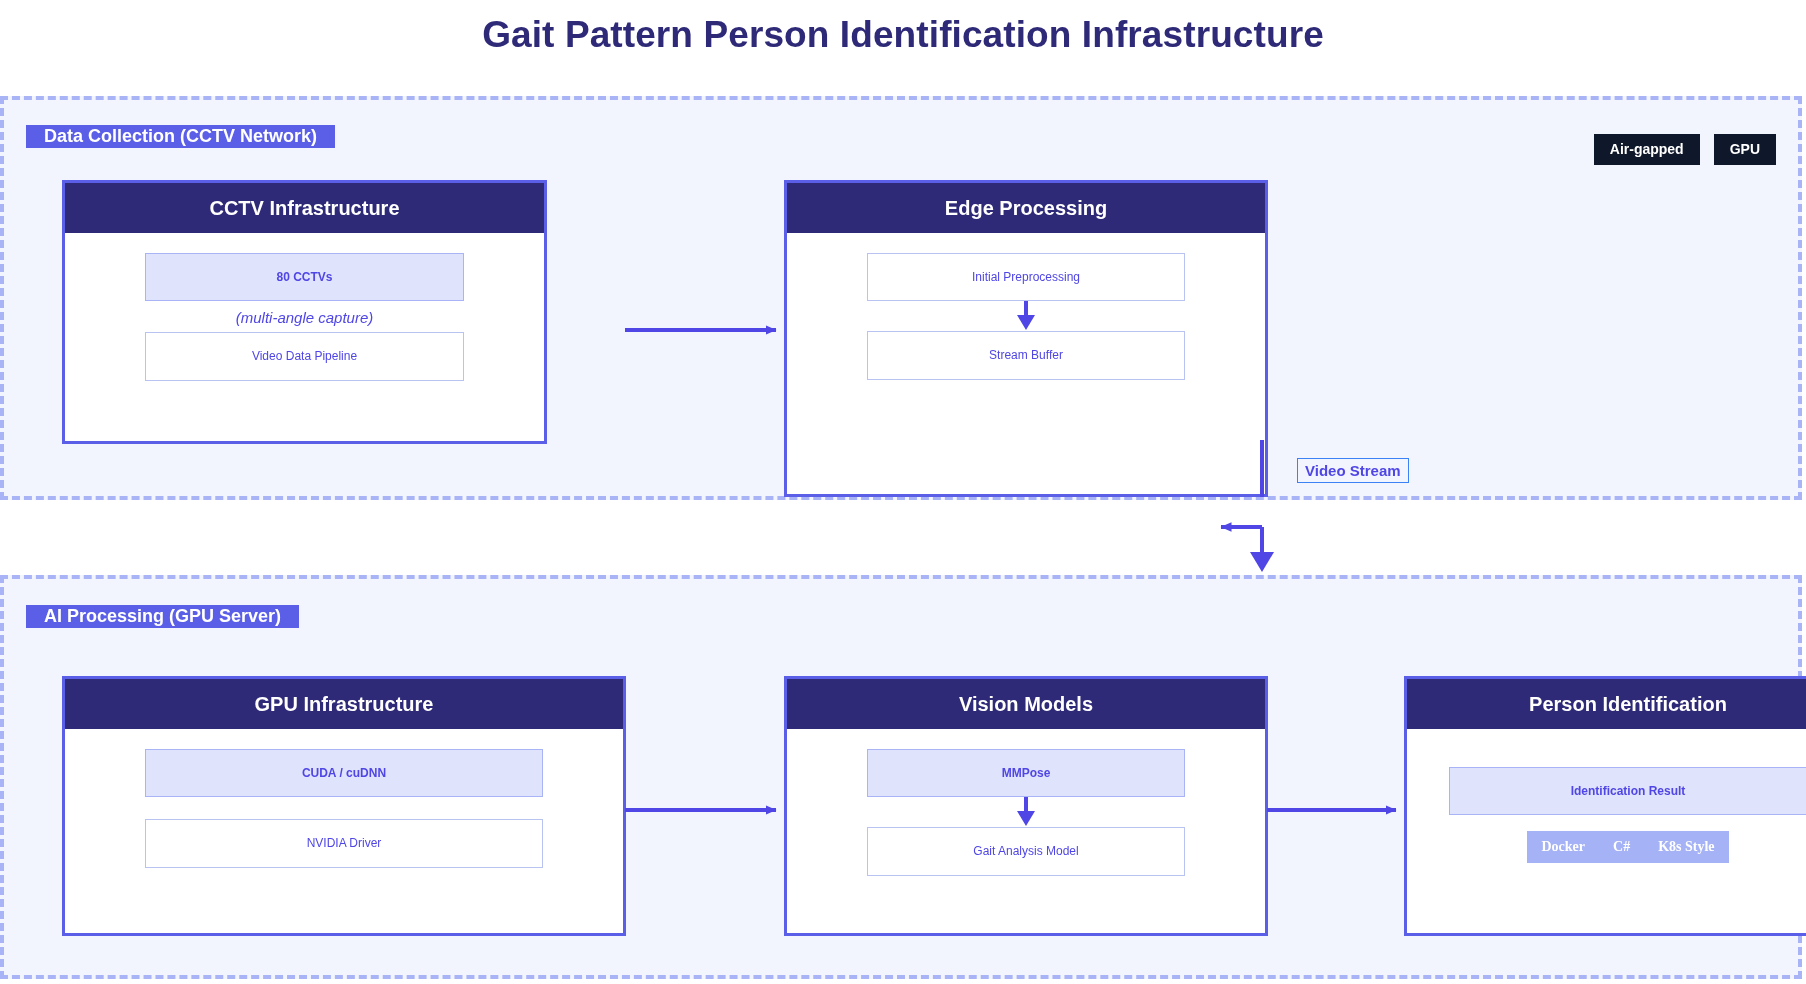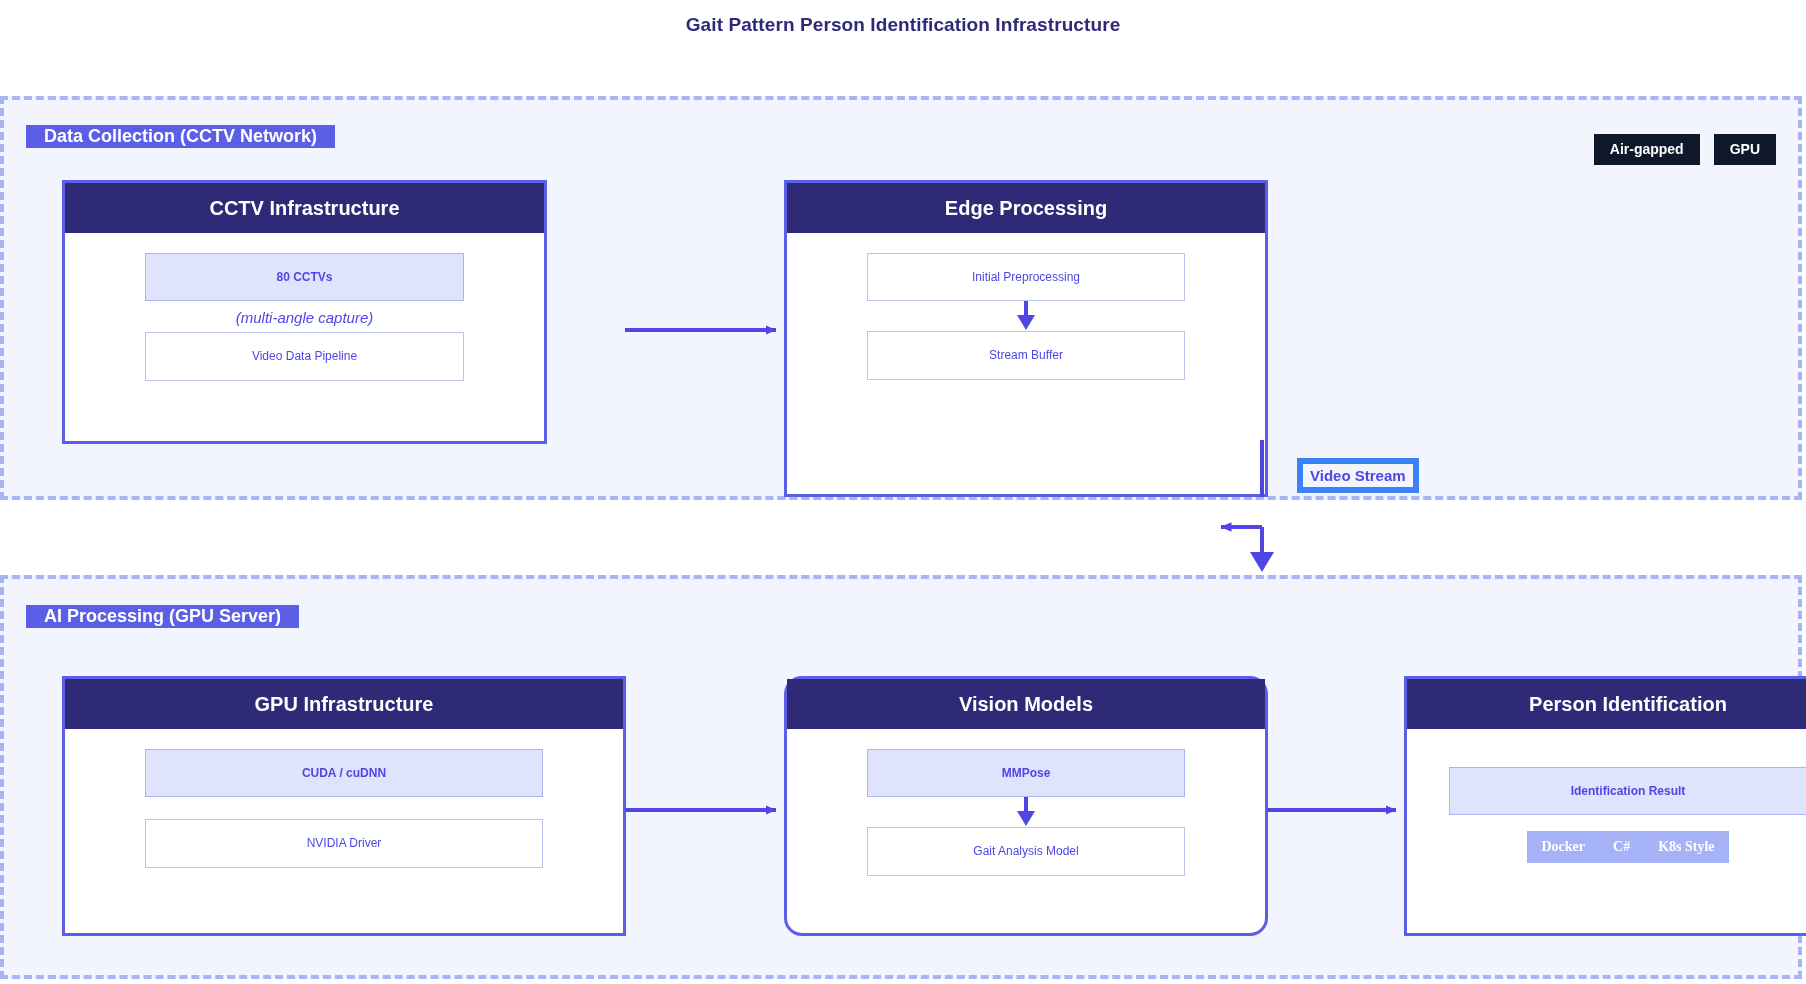--- a/index.html
+++ b/index.html
@@ -20,21 +20,21 @@
     background: #ffffff;
   }
 
   
   .page-title {
     position: absolute;
     top: 14px;
     left: 0;
     width: 1806px;
     text-align: center;
-    font-size: 19px;
+    font-size: 37px;
     font-weight: bold;
     color: #2e2a78;
     letter-spacing: 0.1px;
   }
 
   
   .section {
     position: absolute;
     background: #f2f5fd;
     border: 4px dashed #a8b4f5;
@@ -147,21 +147,21 @@
     position: absolute;
     left: 0; top: 0;
     width: 1806px;
     height: 984px;
     pointer-events: none;
   }
 
   .edge-label {
     position: absolute;
     background: #f2f5fd;
-    border: 6px solid #3b82f6;
+    border: 1px solid #3b82f6;
     color: #4f46e5;
     font-size: 15px;
     font-weight: bold;
     padding: 3px 7px;
     white-space: nowrap;
     line-height: 1.15;
   }
 </style>
 </head>
 <body>
@@ -207,21 +207,21 @@
 
     <div class="card" style="left:58px; top:97px; width:564px; height:260px;">
       <div class="card-header">GPU Infrastructure</div>
       <div class="card-body">
         <div class="inner-box highlight">CUDA / cuDNN</div>
         <div class="gap-plain"></div>
         <div class="inner-box">NVIDIA Driver</div>
       </div>
     </div>
 
-    <div class="card" style="left:780px; top:97px; width:484px; height:260px;border-radius:18px;">
+    <div class="card" style="left:780px; top:97px; width:484px; height:260px;">
       <div class="card-header">Vision Models</div>
       <div class="card-body">
         <div class="inner-box highlight">MMPose</div>
         <svg class="stack-arrow" width="26" height="30" viewBox="0 0 26 30">
           <line x1="13" y1="0" x2="13" y2="17" stroke="#4f46e5" stroke-width="4"></line>
           <polygon points="13,29 4,14 22,14" fill="#4f46e5"></polygon>
         </svg>
         <div class="inner-box">Gait Analysis Model</div>
       </div>
     </div>

